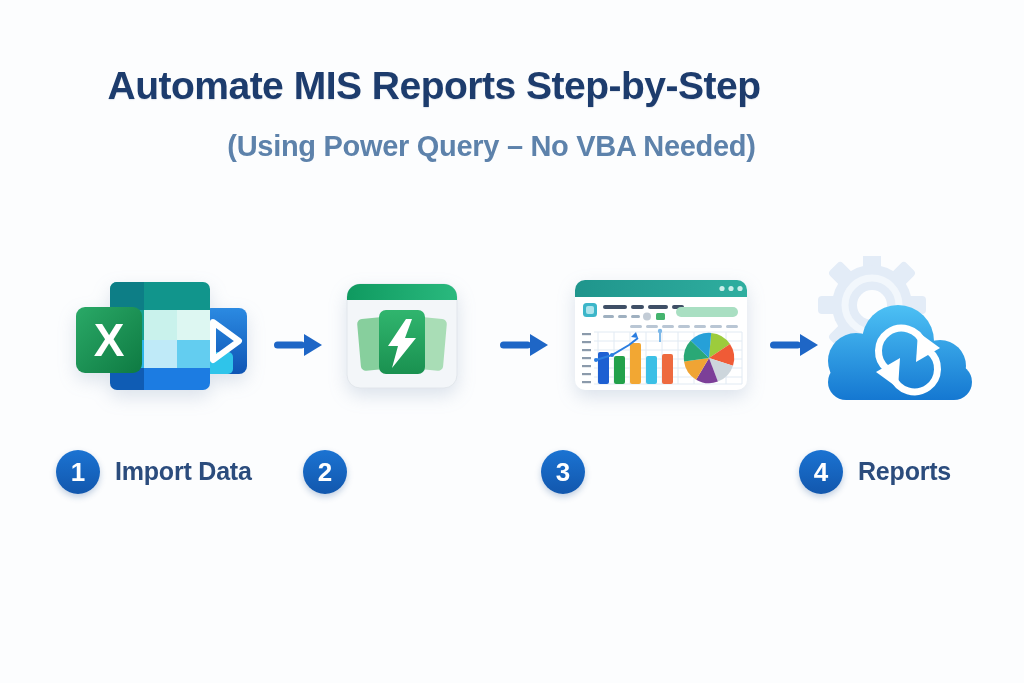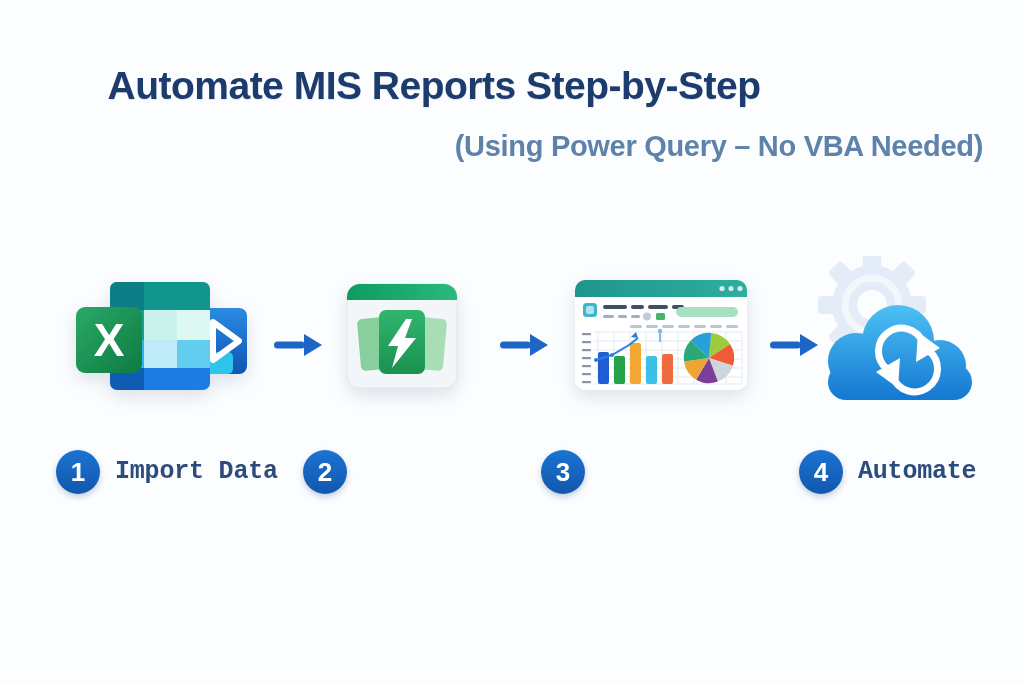--- a/index.html
+++ b/index.html
@@ -10,41 +10,41 @@
   }
   .stage{position:absolute;inset:0;}
 
   
   .title{
     position:absolute;top:64px;left:0;width:868px;text-align:center;
     font-size:39px;font-weight:bold;color:#1d3c6d;letter-spacing:-0.5px;
     text-shadow:0 1px 1px rgba(30,60,110,.12);
   }
   .subtitle{
-    position:absolute;top:130px;left:0;width:983px;text-align:right;
+    position:absolute;top:130px;left:0;width:983px;text-align:center;
     font-size:29px;font-weight:bold;color:#5d82ab;letter-spacing:-0.3px;
   }
 
   
   .icon-abs{position:absolute;}
   .soft-shadow{filter:drop-shadow(0 7px 9px rgba(90,120,160,.20));}
 
   
   .step{position:absolute;display:flex;align-items:flex-start;}
   .step-badge{
     width:44px;height:44px;border-radius:50%;flex:0 0 auto;
     background:linear-gradient(180deg,#1b73d2 0%,#1257ad 100%);
     color:#fff;font-size:26px;font-weight:bold;
     display:flex;align-items:center;justify-content:center;
     box-shadow:0 3px 6px rgba(20,70,140,.25);
   }
   .step-label{
     margin-left:15px;padding-top:5px;
     font-size:25px;font-weight:bold;color:#2b4c7d;line-height:33px;
-    white-space:pre-line;letter-spacing:-0.2px;font-family:Liberation Mono, monospace;
+    white-space:pre-line;letter-spacing:-0.2px;
   }
 </style>
 </head>
 <body>
 
 <div class="stage">
 
   <div class="title">Automate MIS Reports Step-by-Step</div>
   <div class="subtitle">(Using Power Query – No VBA Needed)</div>
 
@@ -254,16 +254,16 @@
   <div class="step" style="left:303px;top:450px">
     <div class="step-badge">2</div>
   </div>
 
   <div class="step" style="left:541px;top:450px">
     <div class="step-badge">3</div>
   </div>
 
   <div class="step" style="left:799px;top:450px">
     <div class="step-badge">4</div>
-    <div class="step-label">Automate</div>
+    <div class="step-label">Reports</div>
   </div>
 
 </div>
 
 </body></html>

